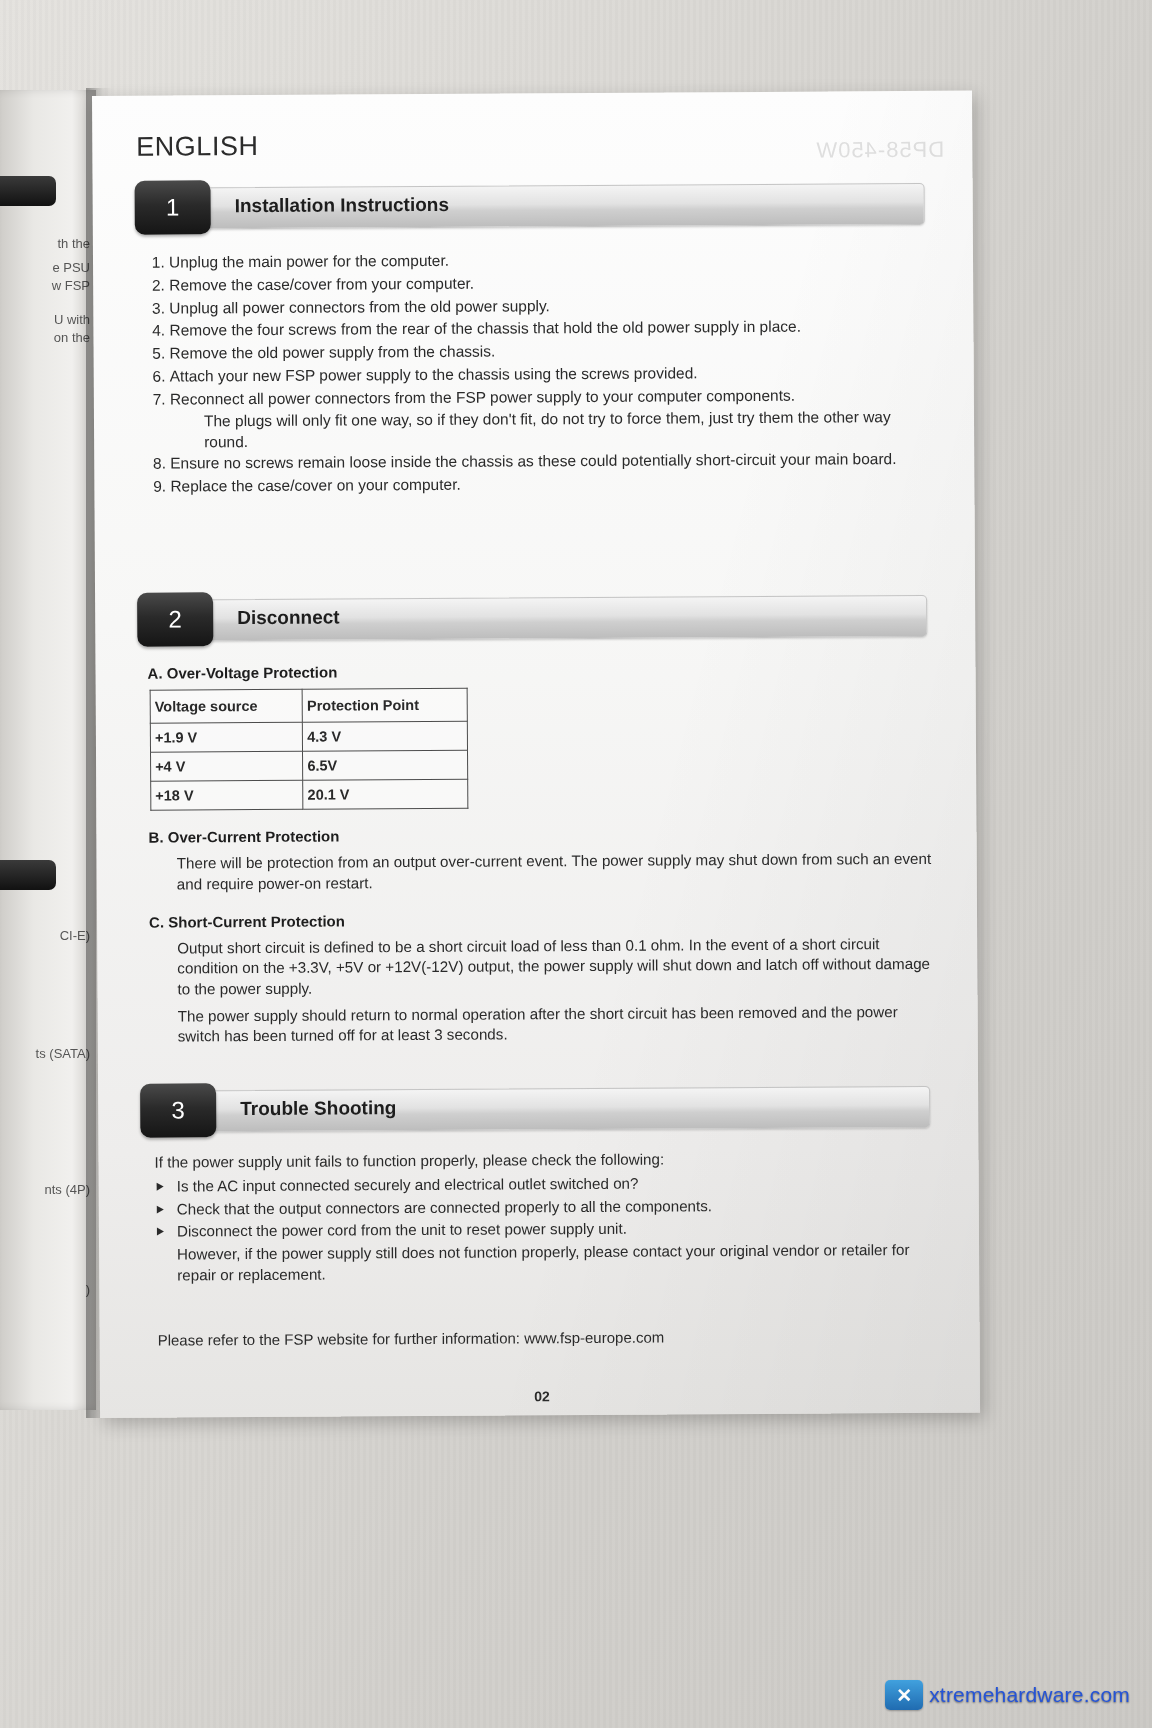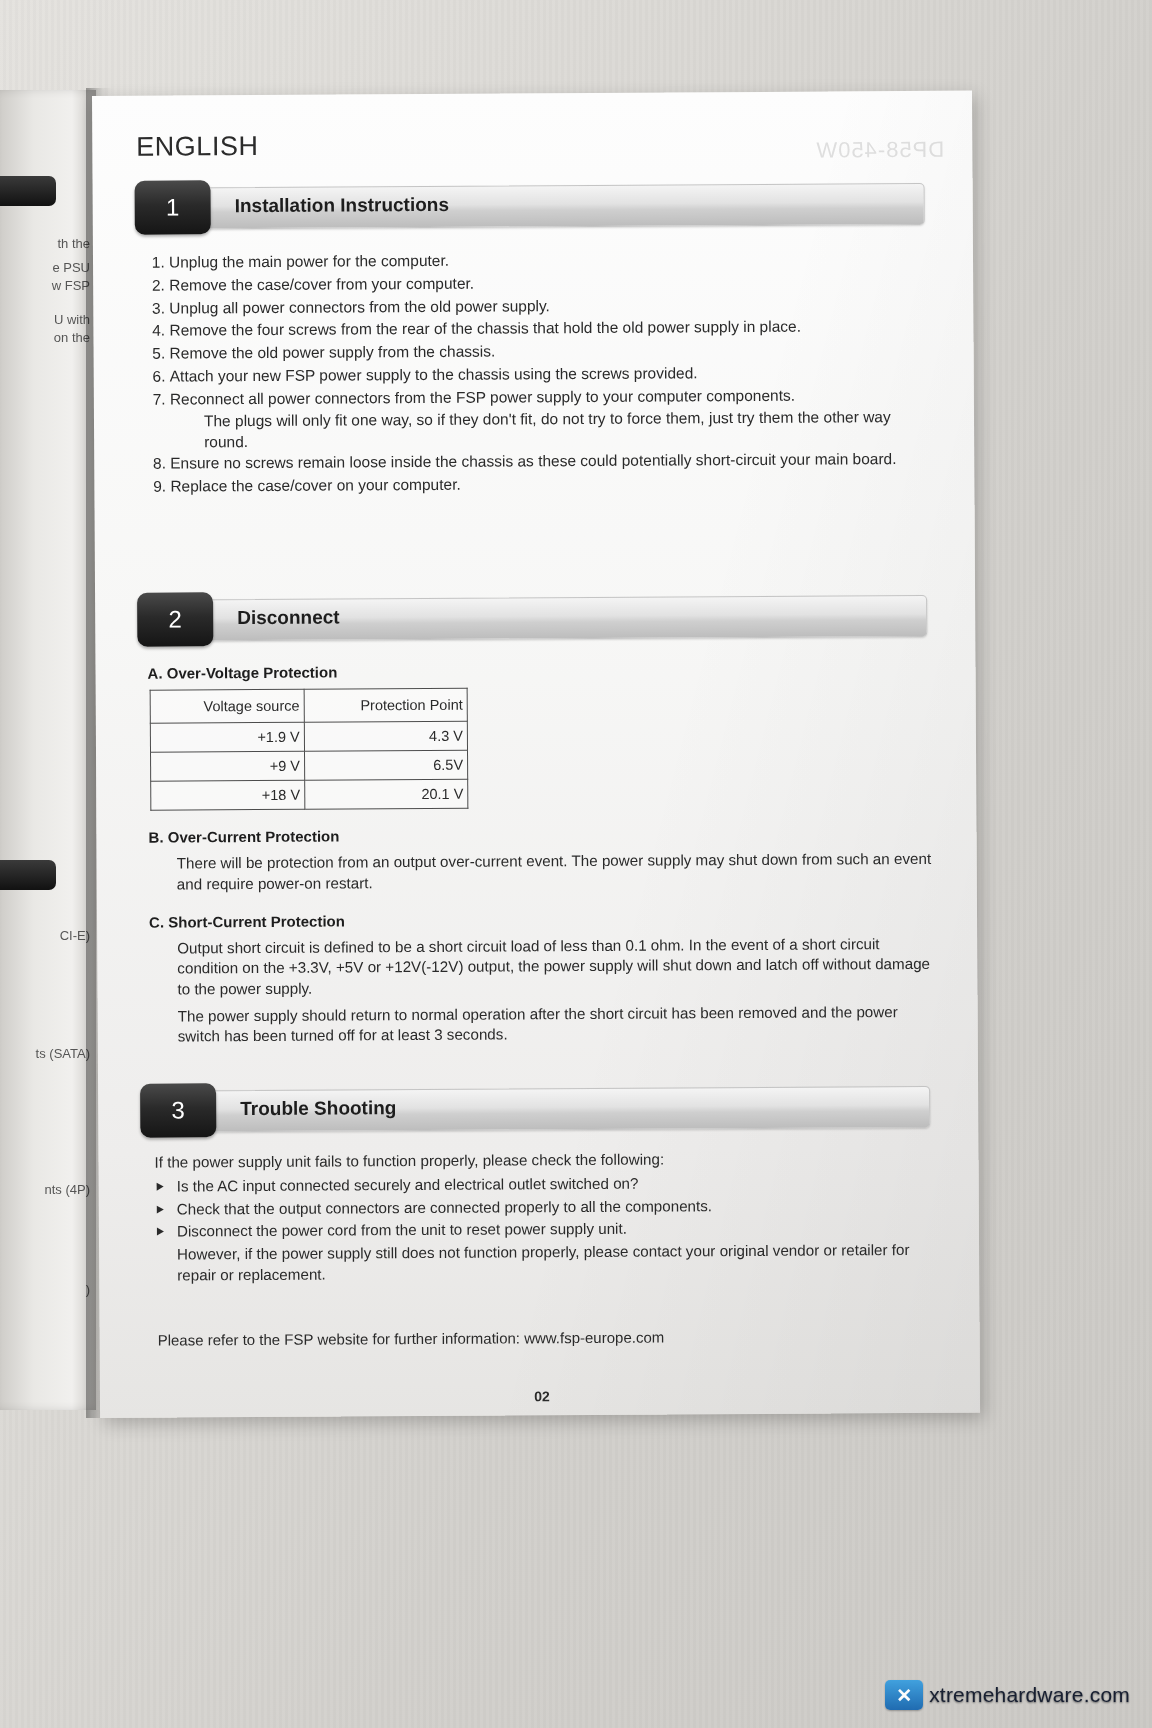--- a/index.html
+++ b/index.html
@@ -193,22 +193,22 @@
   
   table.ovp {
     border-collapse: collapse;
     margin: 6px 0 4px 12px;
     width: 318px;
     background: rgba(255,255,255,.45);
   }
   table.ovp th, table.ovp td {
     border: 1px solid #4c4c4c;
     font-size: 14.5px;
-    font-weight: normal;
-    text-align: right;
+    font-weight: bold;
+    text-align: left;
     padding: 6px 4px;
     color: #2a2a2a;
   }
   table.ovp th { padding: 8px 4px; }
 
   
   .intro-line {
     font-size: 15.2px;
     color: #2a2a2a;
     margin: 16px 0 6px 14px;
@@ -273,21 +273,21 @@
     border-radius: 5px;
     background: linear-gradient(180deg, #3a9fe0, #1767b0);
     display: flex; align-items: center; justify-content: center;
     color: #fff;
     font-size: 19px;
     font-weight: bold;
     box-shadow: 0 1px 2px rgba(0,0,0,.3);
   }
   #watermark .wm-text {
     font-size: 21px;
-    color: #0f172a;
+    color: #1d4ed8;
     text-shadow: 0 1px 2px rgba(0,0,0,.55);
     letter-spacing: .2px;
   }
 </style>
 </head>
 <body>
 
 <div id="photo-bg"></div>
 
 <div id="left-page">
@@ -348,21 +348,21 @@
           <th>Voltage source</th>
           <th>Protection Point</th>
         </tr>
       </thead>
       <tbody>
         <tr>
           <td>+1.9 V</td>
           <td>4.3 V</td>
         </tr>
         <tr>
-          <td>+9 V</td>
+          <td>+4 V</td>
           <td>6.5V</td>
         </tr>
         <tr>
           <td>+18 V</td>
           <td>20.1 V</td>
         </tr>
       </tbody>
     </table>
 
     <div class="sub-head">B. Over-Current Protection</div>

